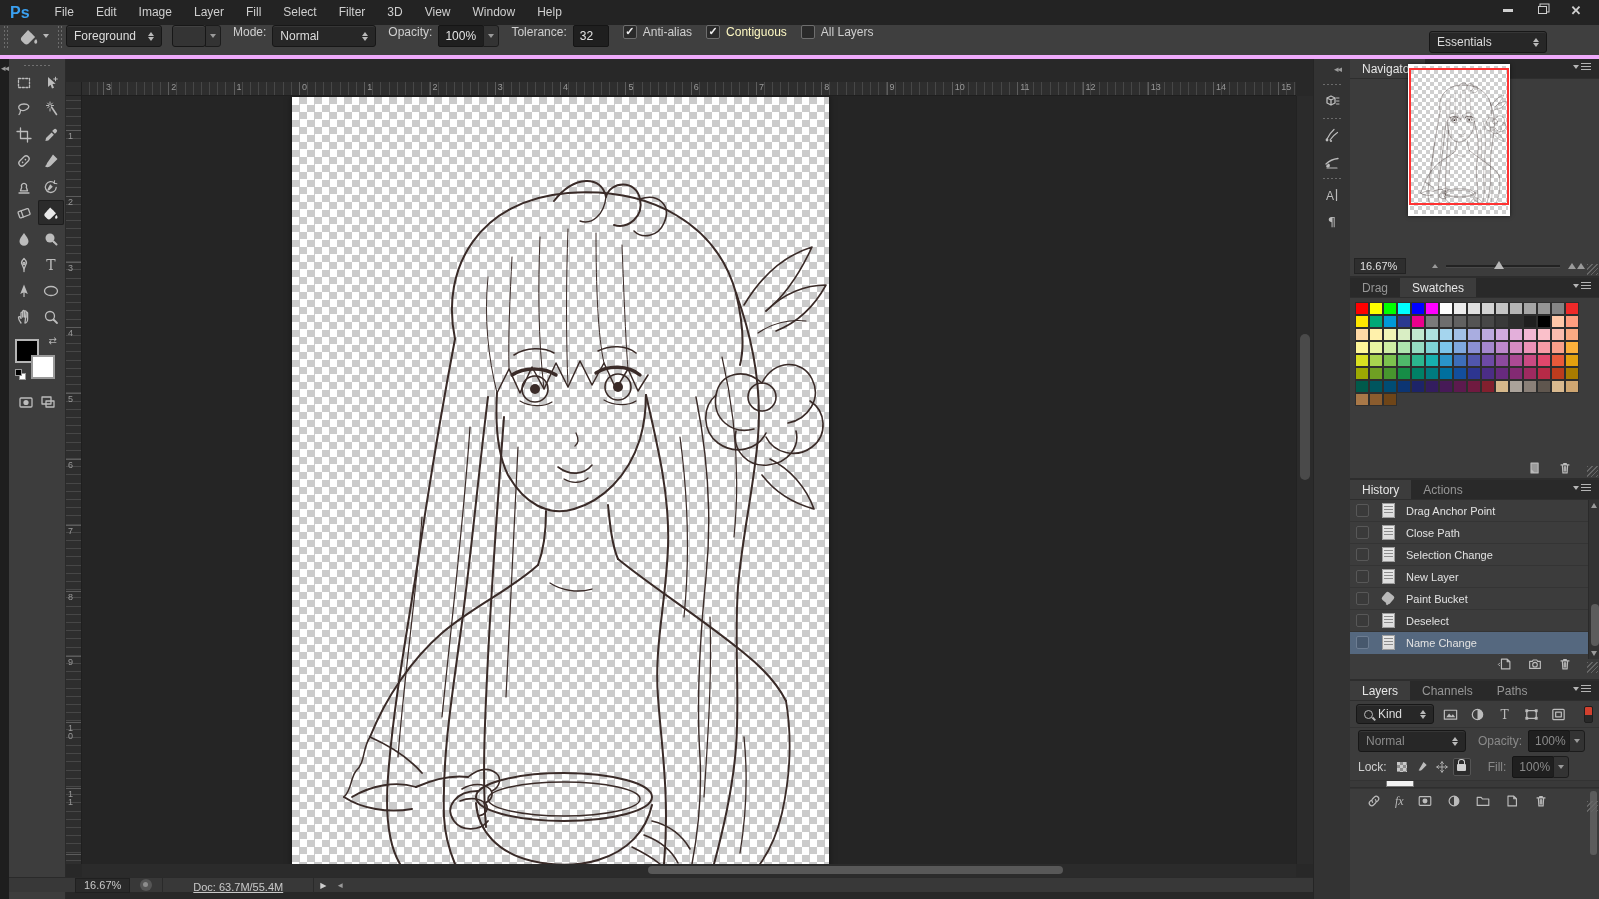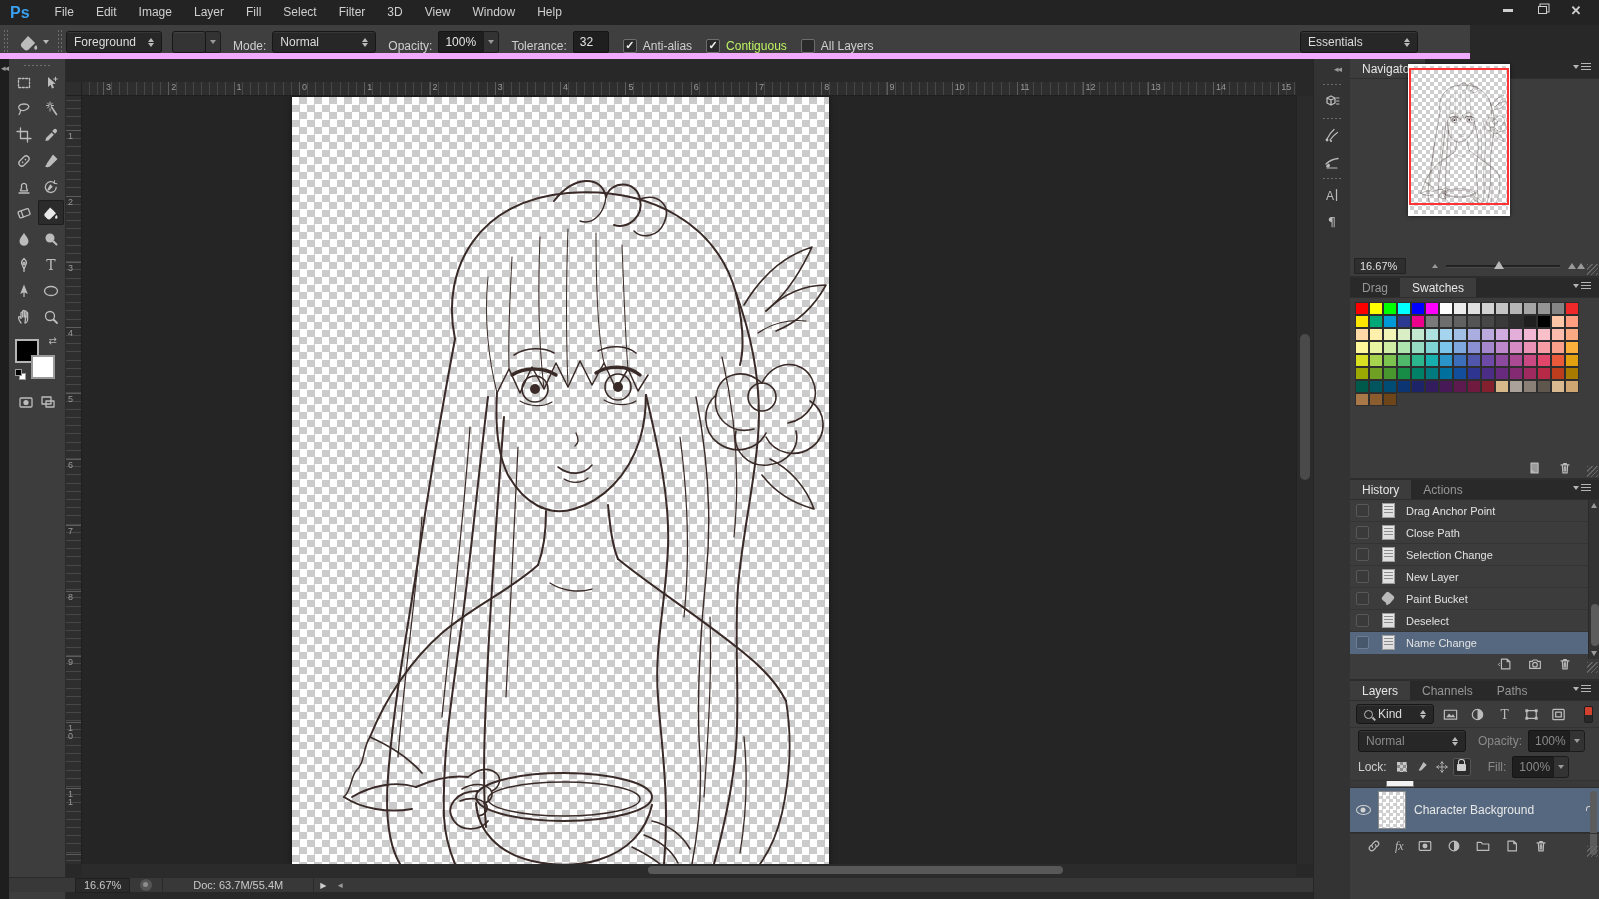--- a/index.html
+++ b/index.html
@@ -12,22 +12,22 @@
   .titlebar { left:0; top:0; width:1599px; height:25px; background:#232323; display:flex; align-items:center; }
   .ps-logo { color:#3aa0f0; font-weight:bold; font-size:16px; padding:0 14px 0 10px; }
   .menu-item { padding:0 11px; color:#cfcfcf; line-height:25px; }
   .win-btns { position:absolute; right:6px; top:0; display:flex; }
   .win-btn { width:34px; height:20px; display:flex; align-items:center; justify-content:center; color:#cfcfcf; }
   .glyph-min { width:10px; height:3px; background:#cfcfcf; }
   .glyph-restore { width:9px; height:8px; border:1.5px solid #cfcfcf; box-shadow:2px -2px 0 -0.5px #232323, 2px -2px 0 0.5px #cfcfcf; }
   .glyph-close { font-size:13px; font-weight:bold; }
 
   
-  .optionsbar { left:0; top:25px; width:1470px; height:34px; background:#3f3f3f; border-bottom:6px solid #f0abfc;
-                display:flex; align-items:flex-end; }
+  .optionsbar { left:0; top:25px; width:1599px; height:34px; background:#3f3f3f; border-bottom:4px solid #f0abfc;
+                display:flex; align-items:flex-start; }
   .vgrip { width:5px; height:24px; margin:0 4px 0 3px;
            background-image:radial-gradient(#6d6d6d 34%, transparent 36%); background-size:3px 4px; }
   .opt-label { color:#cfcfcf; margin:0 6px 0 12px; white-space:nowrap; }
   .dd { height:22px; background:#272727; border:1px solid #171717; border-radius:3px; box-shadow:inset 0 1px 0 rgba(255,255,255,.07);
         display:flex; align-items:center; padding:0 7px; color:#dcdcdc; position:relative; }
   .dd .spin { margin-left:auto; padding-left:10px; display:flex; flex-direction:column; gap:1px; }
   .spin i { display:block; width:0; height:0; border-left:3.5px solid transparent; border-right:3.5px solid transparent; }
   .spin .up { border-bottom:4px solid #b9b9b9; }
   .spin .dn { border-top:4px solid #b9b9b9; }
   .dropbtn { width:16px; height:22px; background:#333; border:1px solid #1c1c1c; border-radius:0 3px 3px 0; margin-left:-1px;
@@ -89,22 +89,22 @@
   .vscroll { left:1296px; top:96px; width:17px; height:768px; background:#2b2b2b; border-left:1px solid #222; }
   .vscroll .thumb { position:absolute; left:3px; top:238px; width:10px; height:146px; background:#4a4a4a; border-radius:5px; }
   .hscroll { left:82px; top:864px; width:1214px; height:13px; background:#2b2b2b; }
   .hscroll .thumb { position:absolute; left:566px; top:2px; width:415px; height:8px; background:#585858; border-radius:4px; }
 
   .statusbar { left:9px; top:877px; width:1304px; height:15px; background:#383838; border-top:1px solid #2a2a2a;
                display:flex; align-items:center; color:#c9c9c9; font-size:11px; }
   .status-zoom { background:#2a2a2a; border:1px solid #202020; padding:0 8px; margin-left:66px; height:15px; display:flex; align-items:center; }
   .status-icon { width:12px; height:12px; border-radius:50%; background:#555; margin:0 10px; position:relative; }
   .status-icon::after { content:""; position:absolute; left:3px; top:3px; width:5px; height:5px; border-radius:50%; background:#8d8d8d; }
-  .doc-info { border-left:1px solid #2a2a2a; border-right:1px solid #2a2a2a; height:15px; display:flex; align-items:center;
-              padding:0 30px; }
+  .doc-info { border-left:1px solid #2a2a2a; border-right:1px solid #2a2a2a; height:15px; display:flex; align-items:flex-end;
+              padding:0 30px;text-decoration:underline; }
   .status-arrow { margin-left:6px; color:#cfcfcf; font-size:8px; }
   .hscroll-leftarrow { margin-left:10px; color:#9a9a9a; font-size:8px; }
 
   
   .icondock { left:1313px; top:59px; width:37px; height:840px; background:#333; border-left:1px solid #252525; }
   .collapse-right { position:absolute; left:20px; top:5px; color:#9a9a9a; font-size:9px; letter-spacing:-1px; }
   .icondock .hgrip { margin:4px 8px 2px; height:3px;
         background-image:radial-gradient(#6b6b6b 35%, transparent 37%); background-size:4px 3px; }
   .dock-icon { width:26px; height:25px; margin:1px auto; display:flex; align-items:center; justify-content:center; color:#bdbdbd; }
 
@@ -362,21 +362,21 @@
           <span class="chk checked">
             <span>✓</span>
           </span>
           <span style="color:#cfcfcf">Anti-alias</span>
         </div>
 
         <div class="chkrow">
           <span class="chk checked">
             <span>✓</span>
           </span>
-          <span style="color:#bef264">Contiguous</span>
+          <span style="color:#fef9c3">Contiguous</span>
         </div>
 
         <div class="chkrow">
           <span class="chk"></span>
           <span style="color:#cfcfcf">All Layers</span>
         </div>
 
     </div>
     <div class="dd" style="width:118px; position:absolute; right:52px; top:6px">
       <span>Essentials</span>
@@ -1019,28 +1019,20 @@
               <i></i>
             </div>
         </div>
       </div>
       <div class="layer-list">
         <div class="layer-sliver">
             <span class="t"></span>
           </div>
         <div>
 
-            <div class="l-row selected">
-              <span class="l-vis">
-                <span class="eye"></span>
-              </span>
-              <span class="l-thumb checker"></span>
-              <span class="l-name">Character Background</span>
-              <span class="l-lock"><span class="padlock"></span></span>
-            </div>
 
 
         </div>
         <div class="l-scroll">
             <span class="lthumb"></span>
           </div>
       </div>
       <div class="layers-footer">
         <div class="pf-icon">
             <svg class="icon" width="16" height="16" viewBox="0 0 18 18">

